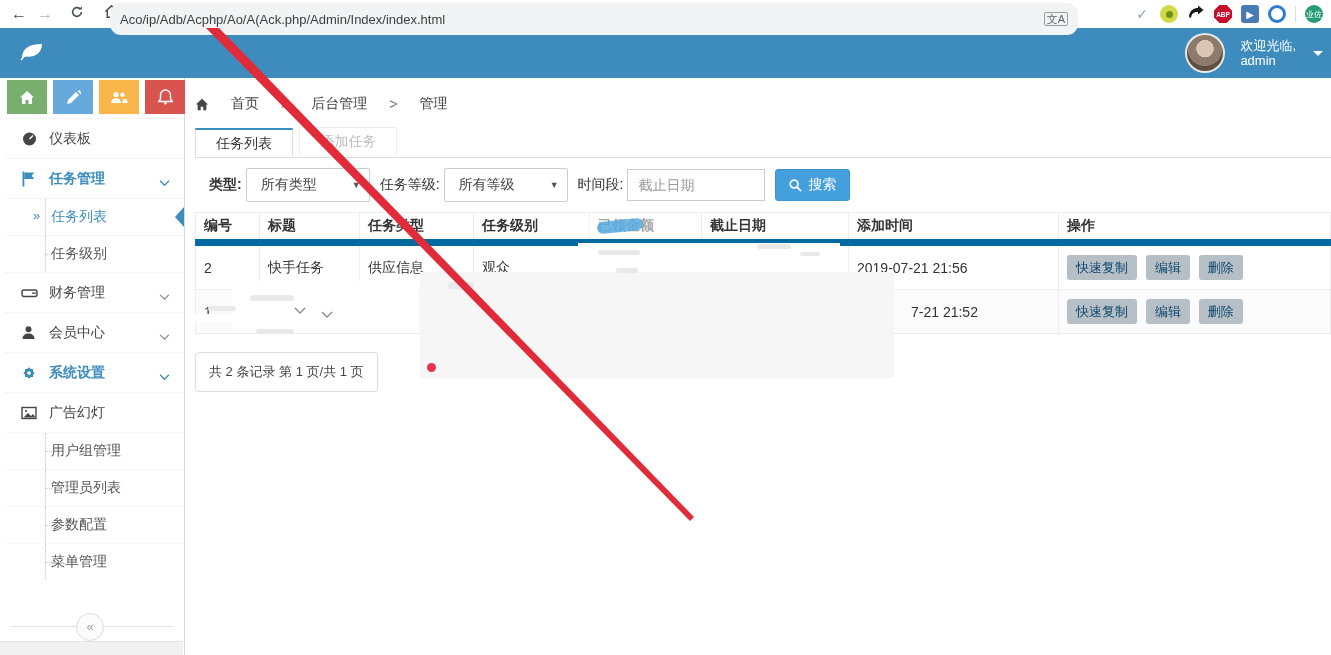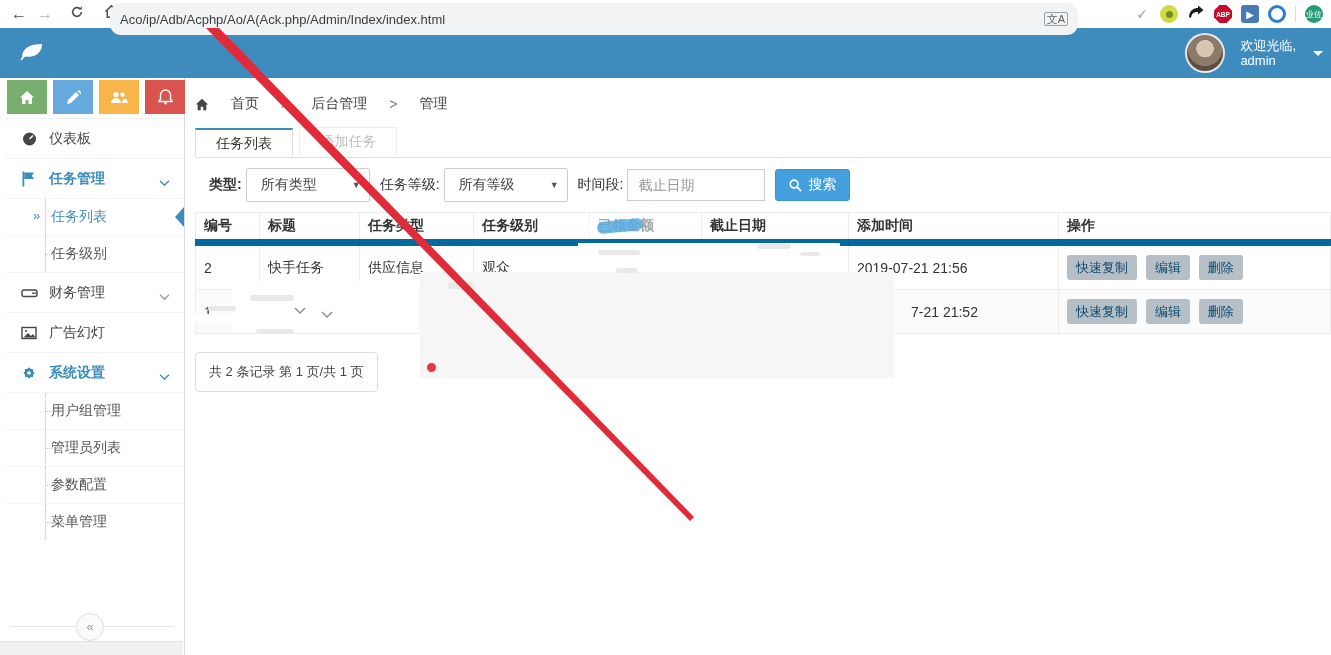--- a/index.html
+++ b/index.html
@@ -211,41 +211,53 @@
               <circle cx="14" cy="7.2" r="0.9" fill="#454545"></circle>
             </svg>
           </span>
         <span>财务管理</span>
         <span class="chev"><svg width="11" height="8" viewBox="0 0 12 9">
               <path d="M1 2l5 5 5-5" stroke="#9a9a9a" stroke-width="1.5" fill="none"></path>
             </svg></span>
       </div>
       <div class="mitem">
         <span class="micon">
-            <svg width="16" height="14" viewBox="0 0 16 14">
-              <rect x="1" y="1.5" width="14" height="11" fill="none" stroke="#454545" stroke-width="1.4"></rect>
-              <circle cx="5" cy="5" r="1.1" fill="#454545"></circle>
-              <path d="M2.5 11.5 7 7l3 3 2-2 2.5 3.5Z" fill="#454545"></path>
-            </svg>
-          </span>
-        <span>广告幻灯</span>
+            <svg width="15" height="15" viewBox="0 0 15 15">
+              <circle cx="7.5" cy="4.3" r="3" fill="#454545"></circle>
+              <path d="M1.5 14c0-3.4 2.7-5.4 6-5.4s6 2 6 5.4Z" fill="#454545"></path>
+            </svg>
+          </span>
+        <span>会员中心</span>
+        <span class="chev"><svg width="11" height="8" viewBox="0 0 12 9">
+              <path d="M1 2l5 5 5-5" stroke="#9a9a9a" stroke-width="1.5" fill="none"></path>
+            </svg></span>
       </div>
       <div class="mitem blue">
         <span class="micon">
             <svg width="16" height="16" viewBox="0 0 16 16">
               <rect x="4" y="4" width="8" height="8" fill="#3c8dbc"></rect>
               <rect x="4" y="4" width="8" height="8" fill="#3c8dbc" transform="rotate(45 8 8)"></rect>
               <circle cx="8" cy="8" r="4.2" fill="#3c8dbc"></circle>
               <circle cx="8" cy="8" r="1.8" fill="#fff"></circle>
             </svg>
           </span>
         <span>系统设置</span>
         <span class="chev"><svg width="11" height="8" viewBox="0 0 12 9">
               <path d="M1 2l5 5 5-5" stroke="#3c8dbc" stroke-width="1.5" fill="none"></path>
             </svg></span>
+      </div>
+      <div class="mitem">
+        <span class="micon">
+            <svg width="16" height="14" viewBox="0 0 16 14">
+              <rect x="1" y="1.5" width="14" height="11" fill="none" stroke="#454545" stroke-width="1.4"></rect>
+              <circle cx="5" cy="5" r="1.1" fill="#454545"></circle>
+              <path d="M2.5 11.5 7 7l3 3 2-2 2.5 3.5Z" fill="#454545"></path>
+            </svg>
+          </span>
+        <span>广告幻灯</span>
       </div>
       <div class="sitem">
         <span>用户组管理</span>
       </div>
       <div class="sitem">
         <span>管理员列表</span>
       </div>
       <div class="sitem">
         <span>参数配置</span>
       </div>

